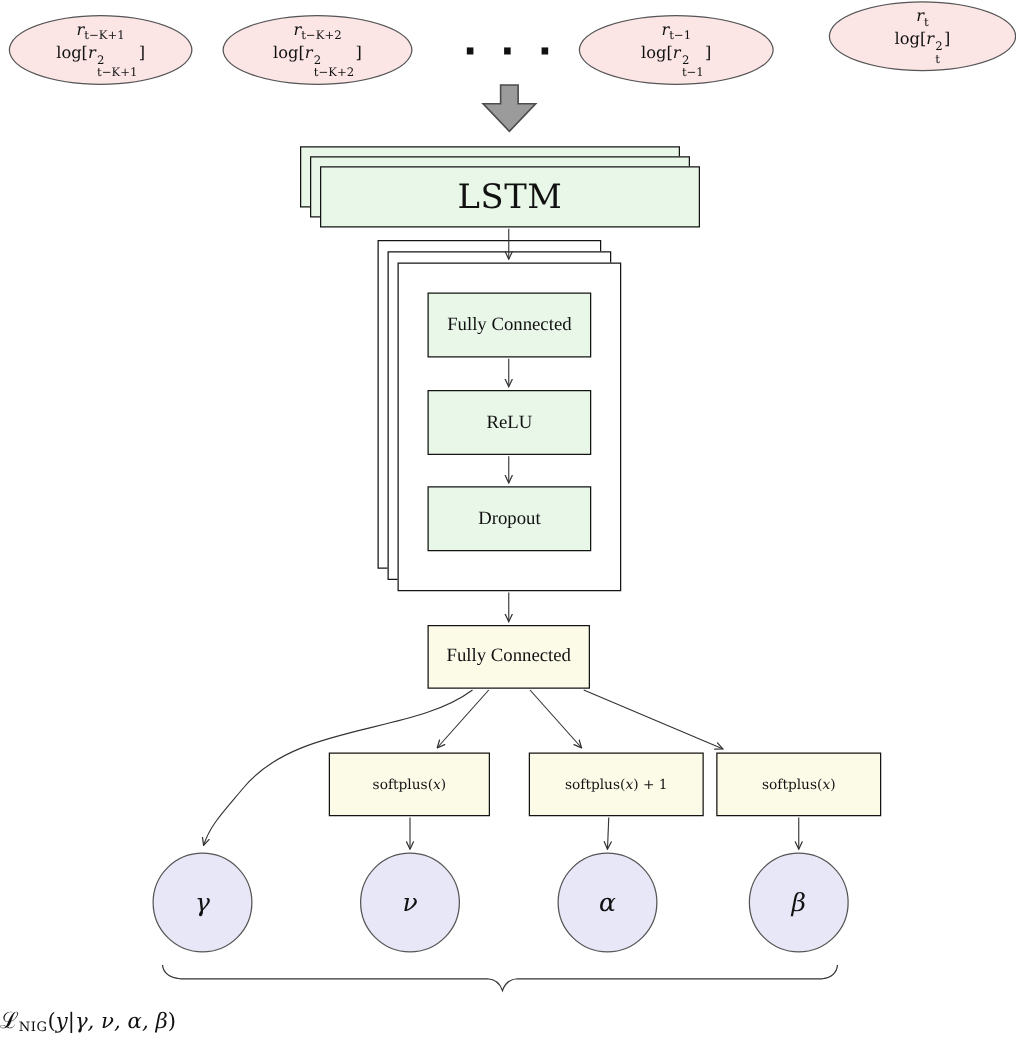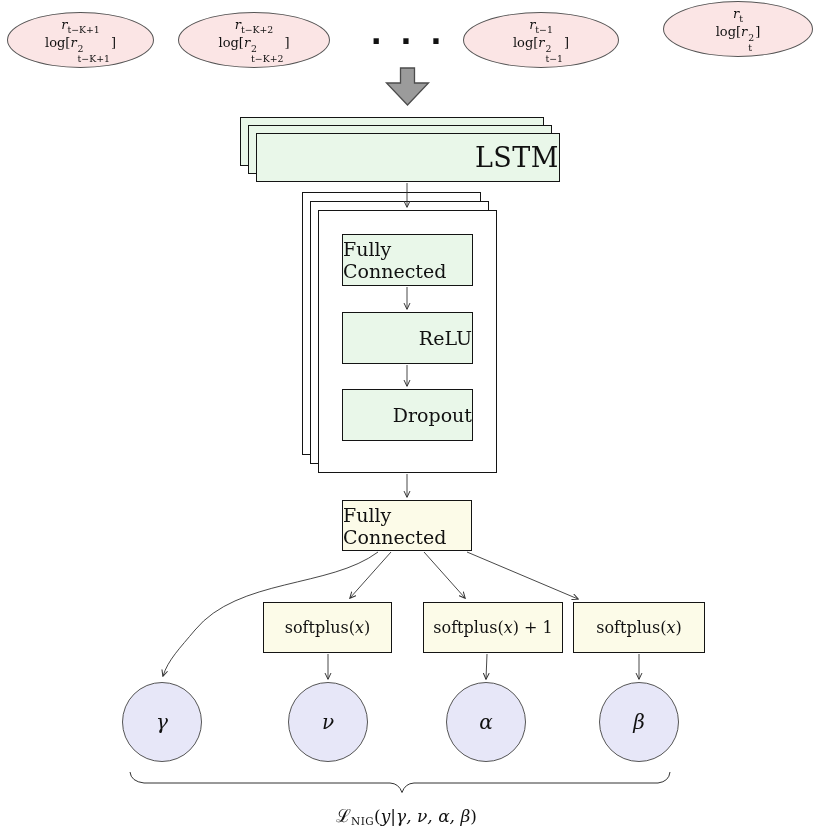--- a/index.html
+++ b/index.html
@@ -22,39 +22,39 @@
   }
   .ss-sup,.ss-sub{display:block;}
   
   .dots{
     position:absolute;left:368px;top:24px;width:80px;text-align:center;
     font-size:30px;font-weight:bold;letter-spacing:4px;color:#111;
     font-family:"DejaVu Sans","Liberation Sans",sans-serif;
   }
   
   .box{position:absolute;box-sizing:border-box;display:flex;align-items:center;justify-content:center;}
-  .green{background:#e9f7e9;border:1.5px solid #141414;justify-content:flex-end;}
+  .green{background:#e9f7e9;border:1.5px solid #141414;}
   .white{background:#ffffff;border:1.5px solid #141414;}
   .cream{background:#fcfbe8;border:1.5px solid #141414;}
   .lstm-label{font-size:27px;letter-spacing:0.5px;}
-  .layer-label{font-size:19px;}
-  .act-label{font-size:16px;white-space:pre;}
+  .layer-label{font-size:15px;font-family:Liberation Serif, serif;}
+  .act-label{font-size:11px;white-space:pre;}
   .act-label i{font-style:italic;}
   
   .circle{
     position:absolute;width:80px;height:80px;border-radius:50%;box-sizing:border-box;
     background:#e7e7f8;border:1px solid #555;
     display:flex;align-items:center;justify-content:center;
     font-size:20px;font-style:italic;
   }
   
   #wires{position:absolute;left:0;top:0;z-index:6;pointer-events:none;}
   
   .loss{
-    position:absolute;left:0;top:803px;width:813px;text-align:center;
+    position:absolute;left:0;top:803px;width:813px;text-align:left;
     font-size:17px;color:#111;
   }
   .loss i{font-style:italic;}
   .loss .script-l{font-size:18px;}
   .loss .loss-sub{font-size:10.5px;vertical-align:-3px;letter-spacing:0.4px;}
 </style>
 </head>
 <body>
 
 <div id="figure">

